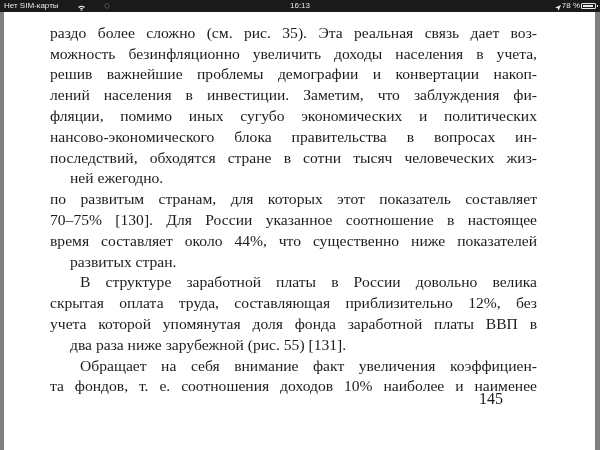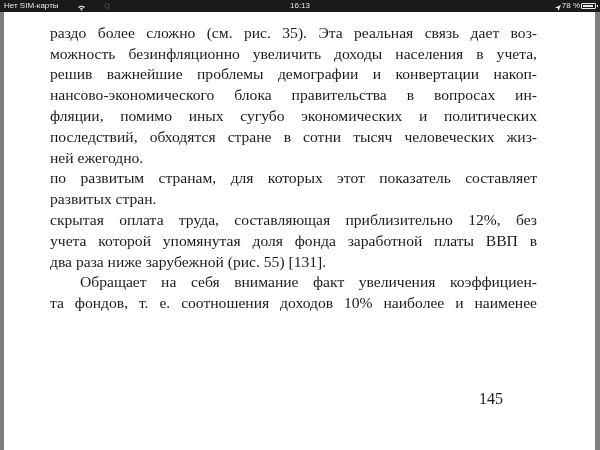--- a/index.html
+++ b/index.html
@@ -123,20 +123,21 @@
     }
     .line {
       display: block;
       white-space: nowrap;
       text-align: justify;
       text-align-last: justify;
       height: 20.8px;
     }
     .line.last {
       text-align-last: left;
+      margin-left: 20px;
     }
     .line.indent {
       padding-left: 30px;
     }
     .page-number {
       position: absolute;
       left: 475px;
       top: 378px;
       width: 60px;
       font-family: "Liberation Serif", "DejaVu Serif", serif;
@@ -192,26 +193,30 @@
   <div class="right-edge"></div>
 
   <div class="page">
     <div class="text-block">
       <span class="line" style="color:transparent;overflow:hidden;height:20.8px;position:relative;">
         <span style="position:absolute;left:0;right:0;bottom:14px;height:3px;"></span>
       </span>
       <span class="line">раздо более сложно (см. рис. 35). Эта реальная связь дает воз-</span>
       <span class="line">можность безинфляционно увеличить доходы населения в учета,</span>
       <span class="line">решив важнейшие проблемы демографии и конвертации накоп-</span>
+      <span class="line">лений населения в инвестиции. Заметим, что заблуждения фи-</span>
+      <span class="line">фляции, помимо иных сугубо экономических и политических</span>
       <span class="line">нансово-экономического блока правительства в вопросах ин-</span>
-      <span class="line">фляции, помимо иных сугубо экономических и политических</span>
       <span class="line">последствий, обходятся стране в сотни тысяч человеческих жиз-</span>
       <span class="line last">ней ежегодно.</span>
       <span class="line">по развитым странам, для которых этот показатель составляет</span>
+      <span class="line">70–75% [130]. Для России указанное соотношение в настоящее</span>
+      <span class="line">время составляет около 44%, что существенно ниже показателей</span>
       <span class="line last">развитых стран.</span>
+      <span class="line indent">В структуре заработной платы в России довольно велика</span>
       <span class="line">скрытая оплата труда, составляющая приблизительно 12%, без</span>
       <span class="line">учета которой упомянутая доля фонда заработной платы ВВП в</span>
       <span class="line last">два раза ниже зарубежной (рис. 55) [131].</span>
       <span class="line indent">Обращает на себя внимание факт увеличения коэффициен-</span>
       <span class="line">та фондов, т. е. соотношения доходов 10% наиболее и наименее</span>
     </div>
     <div class="page-number">145</div>
   </div>
 
 </div>

